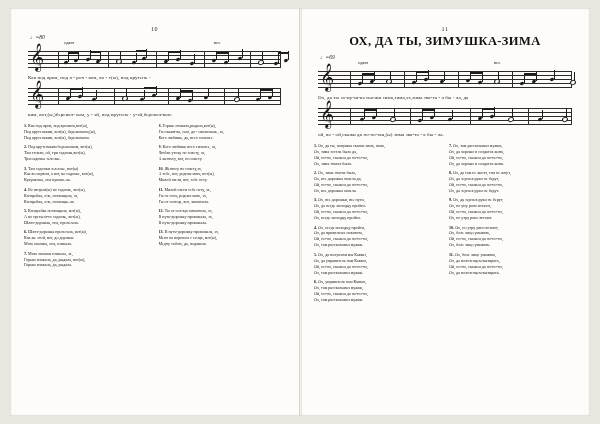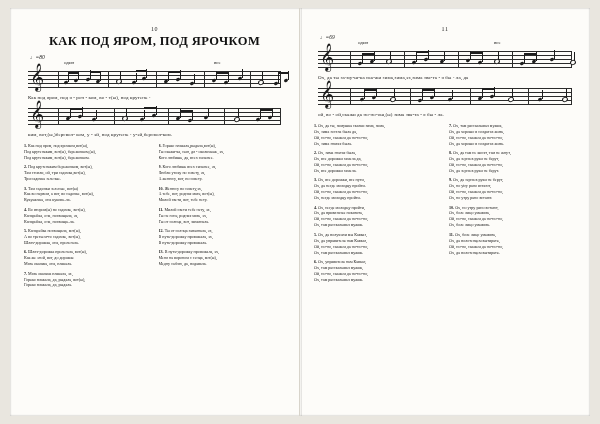--- a/index.html
+++ b/index.html
@@ -148,21 +148,20 @@
 </style>
 </head>
 <body>
 
 <div id="page">
   <div class="book">
     <div class="gutter"></div>
 
     <div class="page-half page-left">
       <div class="folio">10</div>
-      <div class="song-title">КАК ПОД ЯРОМ, ПОД ЯРОЧКОМ</div>
 
       <div class="tempo">♩=80</div>
 
       <div class="voice-marks">
         <span style="left:40px;">один</span>
         <span style="left:190px;">все</span>
       </div>
 
       <div class="staff-block">
         <div class="staff">
@@ -334,20 +333,21 @@
             <div class="v-line"><span class="v-num">13.</span> <span>В путь-дорожку провожала, эх,</span></div>
             <div class="v-line">Меня на воронoм с сенца, вот(ы),</div>
             <div class="v-line">Медну саблю, да, подавала.</div>
           </div>
         </div>
       </div>
     </div>
 
     <div class="page-half page-right">
       <div class="folio">11</div>
+      <div class="song-title">ОХ, ДА ТЫ, ЗИМУШКА-ЗИМА</div>
 
       <div class="tempo">♩=69</div>
 
       <div class="voice-marks">
         <span style="left:44px;">один</span>
         <span style="left:180px;">все</span>
       </div>
 
       <div class="staff-block">
         <div class="staff">

